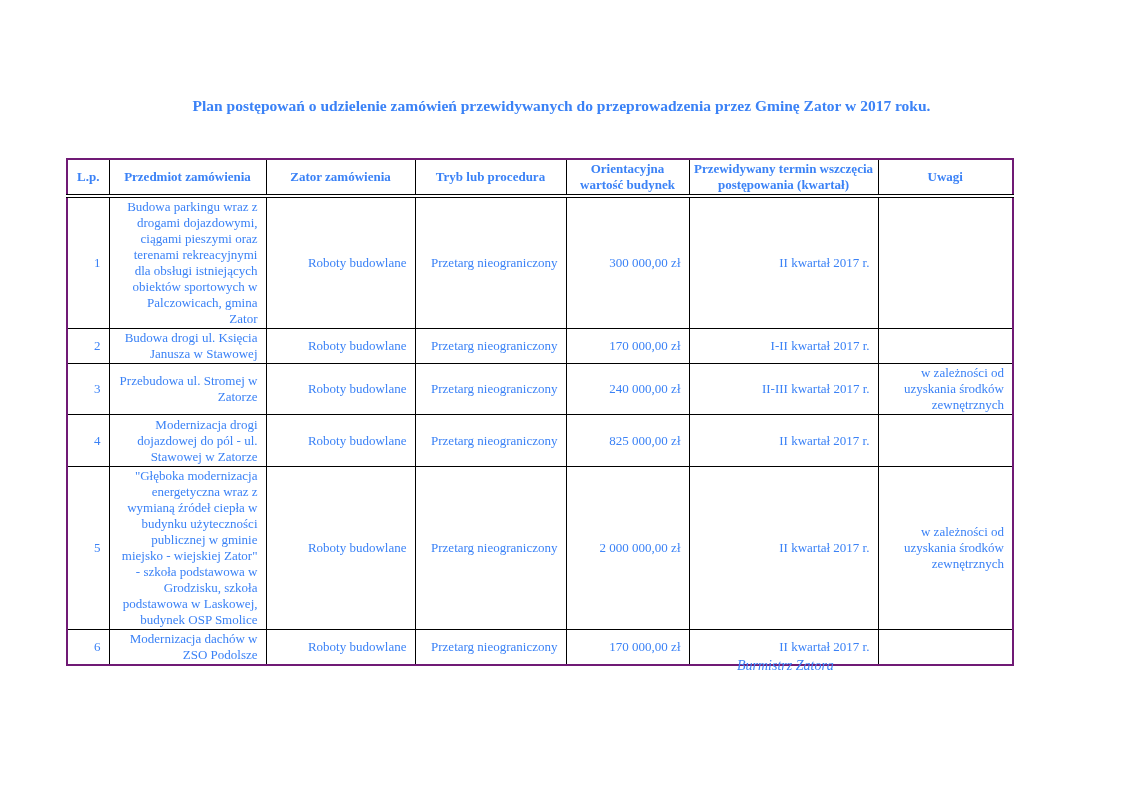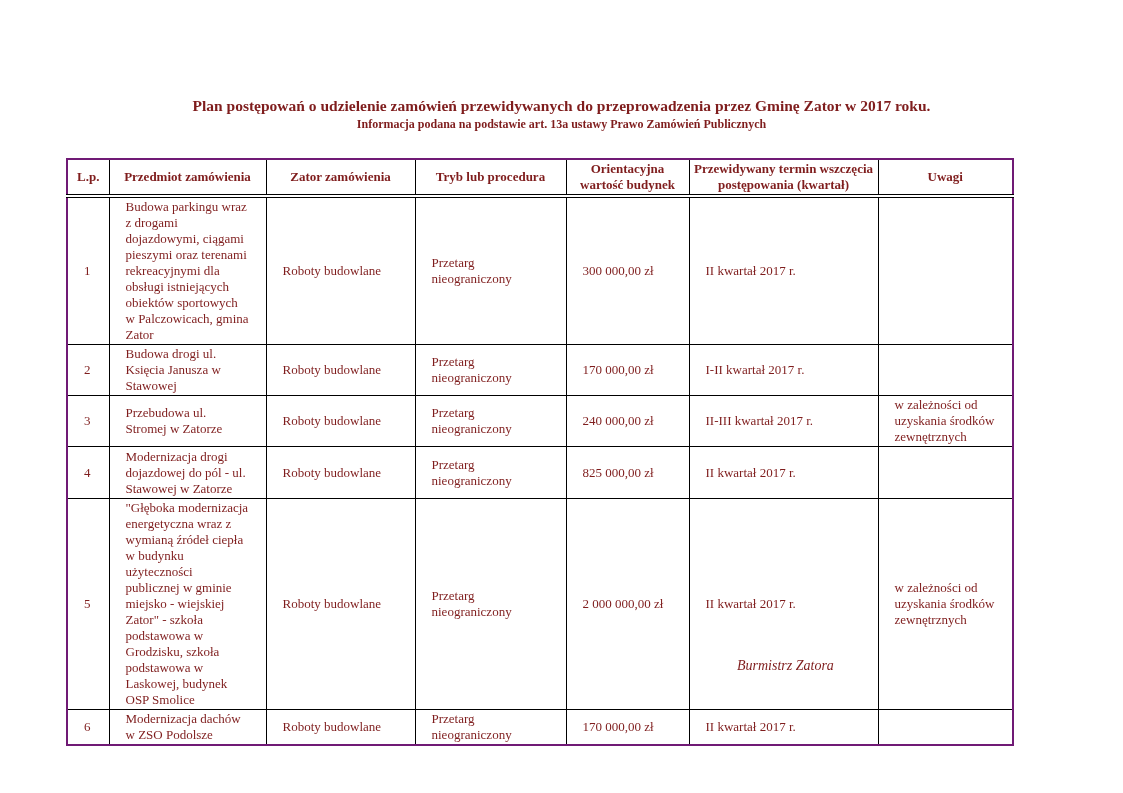--- a/index.html
+++ b/index.html
@@ -6,21 +6,21 @@
     margin: 0;
     padding: 0;
     background: #ffffff;
   }
   .page {
     position: relative;
     width: 1123px;
     height: 793px;
     background: #ffffff;
     font-family: "Liberation Serif", "DejaVu Serif", serif;
-    color: #7f1d1d;
+    color: #3b82f6;
     overflow: hidden;
   }
   .doc-title {
     position: absolute;
     top: 96px;
     left: 0;
     width: 100%;
     text-align: center;
     font-size: 15.5px;
     font-weight: bold;
@@ -55,42 +55,41 @@
     font-weight: bold;
     font-size: 13px;
     line-height: 16px;
     padding: 1px 3px;
     text-align: center;
     vertical-align: middle;
   }
   table.plan td {
     font-size: 13px;
     line-height: 16px;
-    padding: 1px 16px;
-    text-align: left;
+    padding: 1px 8px;
+    text-align: right;
     vertical-align: middle;
     overflow: hidden;
   }
   .signature {
     position: absolute;
     left: 737px;
     top: 657px;
     font-size: 14px;
     font-style: italic;
     line-height: 17px;
     white-space: nowrap;
   }
 </style>
 </head>
 <body>
 
 <div class="page">
 
   <div class="doc-title">Plan postępowań o udzielenie zamówień przewidywanych do przeprowadzenia przez Gminę Zator w 2017 roku.</div>
-  <div class="doc-subtitle">Informacja podana na podstawie art. 13a ustawy Prawo Zamówień Publicznych</div>
 
   <table class="plan">
     <colgroup>
       <col style="width:42px">
       <col style="width:157px">
       <col style="width:149px">
       <col style="width:151px">
       <col style="width:123px">
       <col style="width:189px">
       <col style="width:135px">

